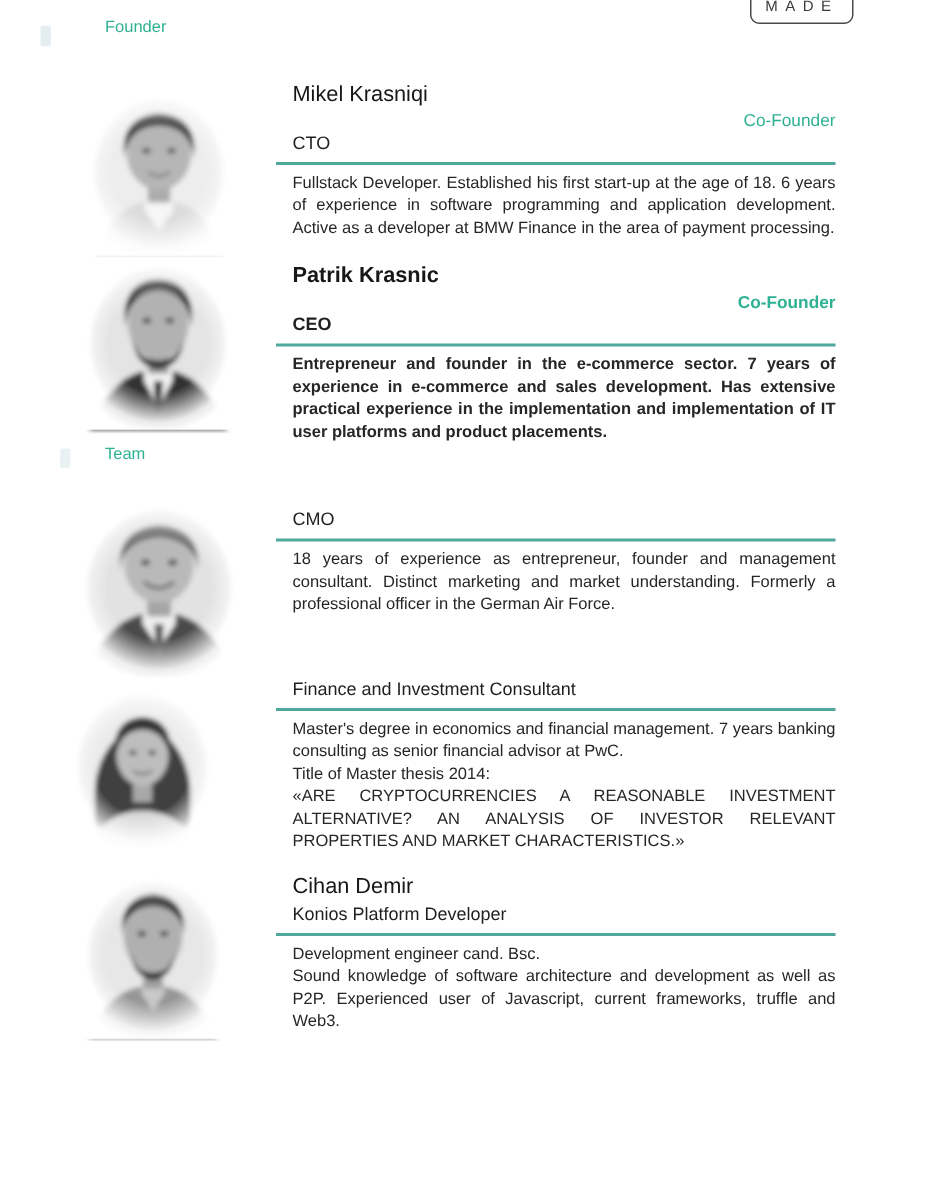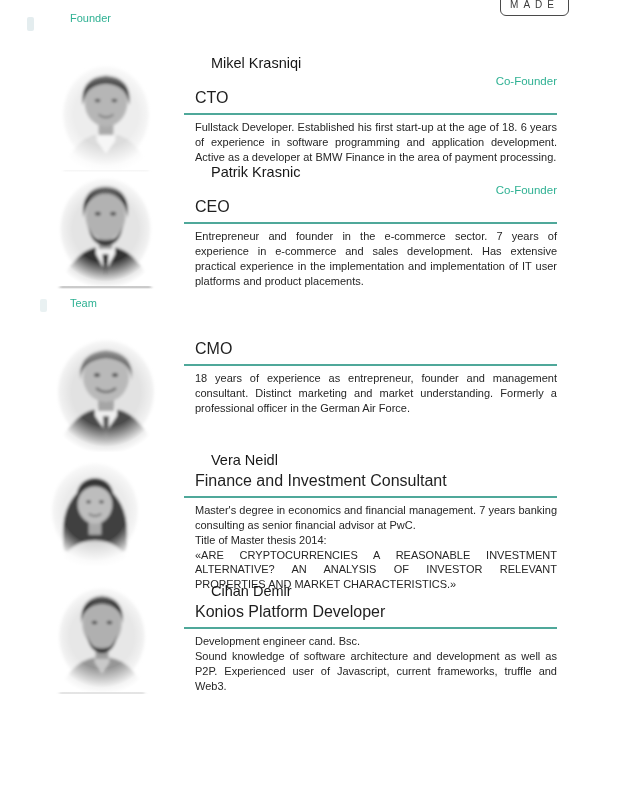--- a/index.html
+++ b/index.html
@@ -32,33 +32,33 @@
   .avatar svg{display:block;}
   .av-mikel{left:50px;top:57px;}
   .av-patrik{left:48px;top:169px;}
   .av-dobler{left:45px;top:332px;}
   .av-vera{left:40px;top:456px;}
   .av-cihan{left:46px;top:579px;}
   .person-text{
     position:absolute;left:195px;width:362px;
   }
   .pt-mikel{top:55px;}
-  .pt-patrik{top:164px;}
+  .pt-patrik{top:176px;font-weight:bold;}
   .pt-dobler{top:339px;}
   .pt-vera{top:452px;}
   .pt-cihan{top:583px;}
   .person-name{
     font-size:14.5px;color:#171717;line-height:1.15;
-    margin:0 0 2px 16px;
+    margin:0 0 2px 0;
   }
   .person-role-accent{
     font-size:11.5px;color:#2fb193;line-height:1.25;margin:0;text-align:right;
   }
   .person-role{
-    font-size:16px;color:#1f1f1f;line-height:1.25;margin:0;
+    font-size:12px;color:#1f1f1f;line-height:1.25;margin:0;
   }
   .sep{
     border:none;border-top:2px solid #4fa89a;
     width:373px;margin:5px 0 5px -11px;
   }
   .bio p{
     font-size:11px;line-height:1.36;color:#262626;
     text-align:justify;margin:0;
   }
 </style>
@@ -210,21 +210,20 @@
         <path d="M40,56 Q36,26 60,24 Q84,26 80,56 Q78,34 60,33 Q42,34 40,56 Z" fill="#343434"></path>
         <ellipse cx="53" cy="50" rx="2.6" ry="1.8" fill="#4a4a4a"></ellipse>
         <ellipse cx="67" cy="50" rx="2.6" ry="1.8" fill="#4a4a4a"></ellipse>
         <path d="M53,63 Q60,68 67,63" stroke="#787878" stroke-width="2" fill="none"></path>
       </g>
       <rect width="120" height="120" fill="url(#v4)"></rect>
     </svg>
   </div>
 
   <div class="person-text pt-vera">
-    <p class="person-name">Vera Neidl</p>
     <p class="person-role">Finance and Investment Consultant</p>
     <hr class="sep">
     <div class="bio">
       <p>Master's degree in economics and financial management. 7 years banking consulting as senior financial advisor at PwC.</p>
       <p>Title of Master thesis 2014:</p>
       <p>«ARE CRYPTOCURRENCIES A REASONABLE INVESTMENT ALTERNATIVE? AN ANALYSIS OF INVESTOR RELEVANT PROPERTIES AND MARKET CHARACTERISTICS.»</p>
     </div>
   </div>
 
   <div class="avatar av-cihan">

